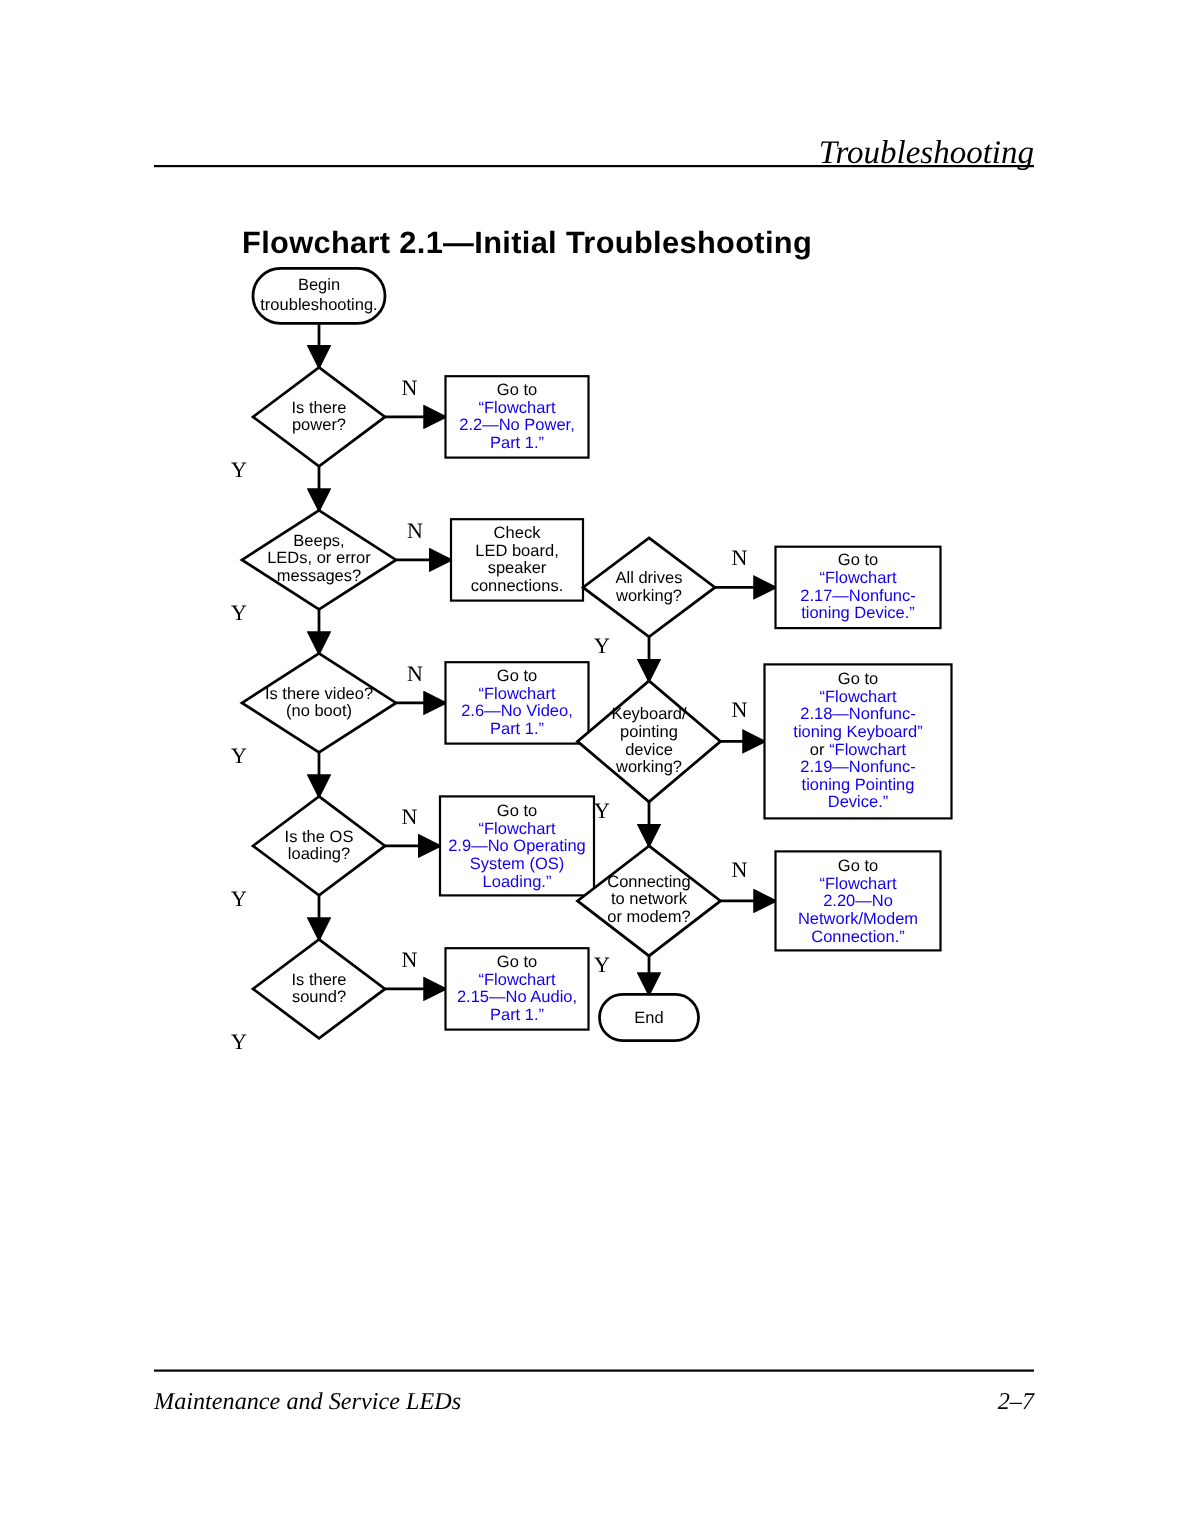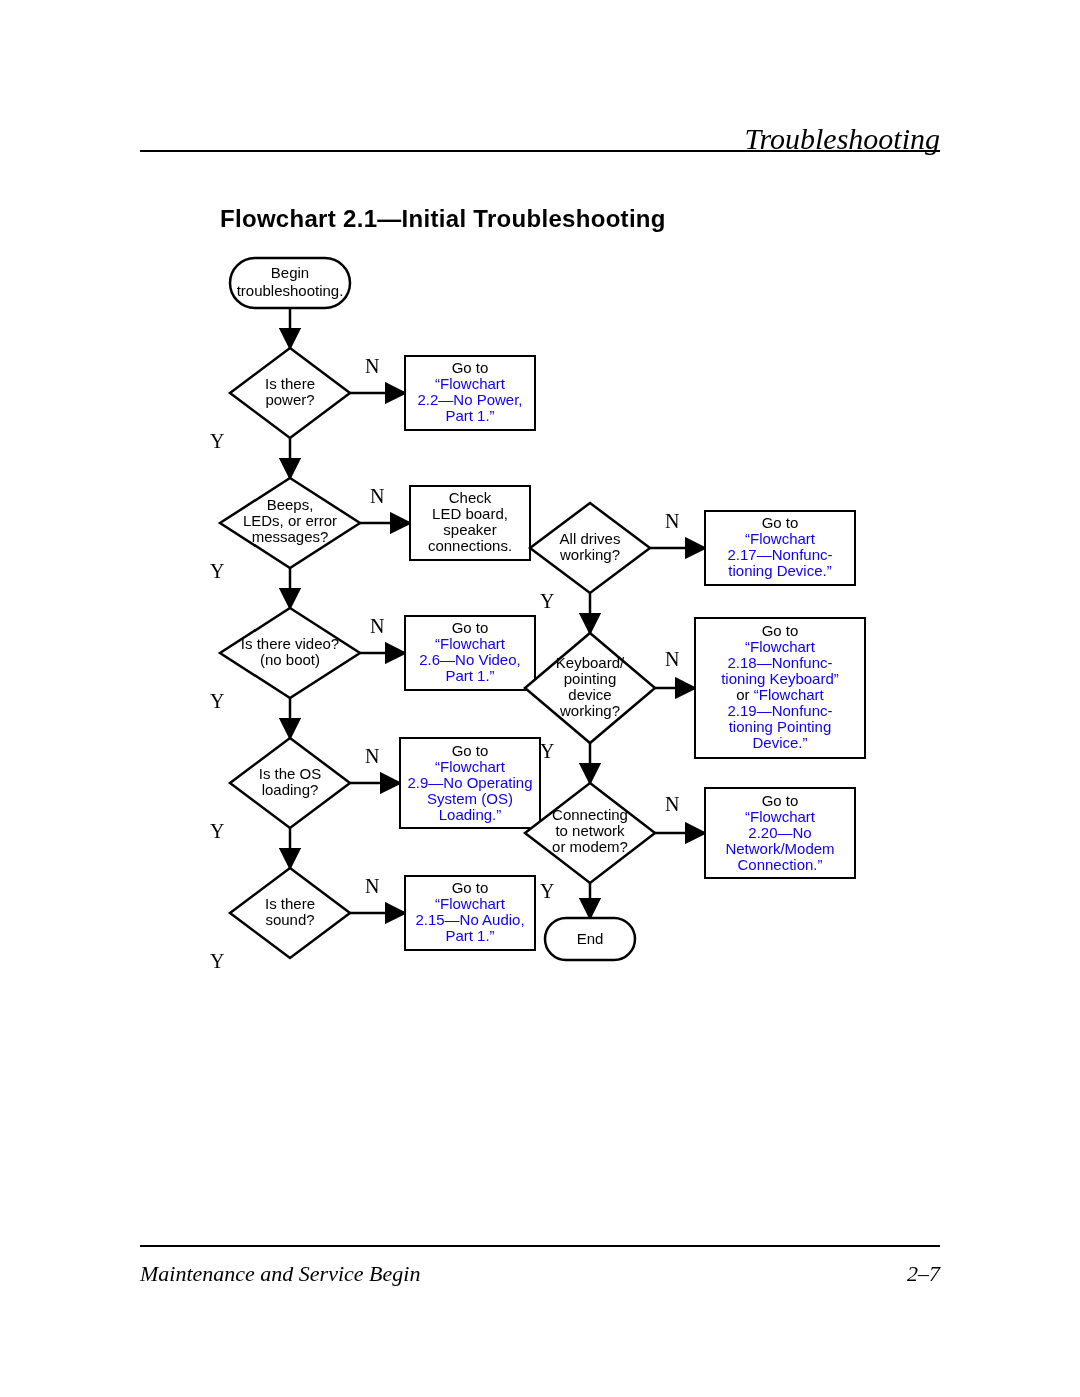--- a/index.html
+++ b/index.html
@@ -14,32 +14,32 @@
     position:absolute;
     left:140px; right:140px; top:150px; bottom:150px;
   }
   .rule{position:absolute;left:0;right:0;height:2px;background:#000;}
   .hdr-label{
     position:absolute;right:0;top:-28px;
     font-style:italic;font-size:30px;font-family:Georgia,"Times New Roman",serif;
   }
   .title{
     position:absolute;left:80px;top:55px;
-    font-weight:bold;font-size:24px;letter-spacing:.3px;
+    font-weight:bold;font-size:28px;letter-spacing:.3px;
   }
   .ftr-left{
     position:absolute;left:0;bottom:-40px;
     font-style:italic;font-size:22px;font-family:Georgia,"Times New Roman",serif;
   }
   .ftr-right{
     position:absolute;right:0;bottom:-40px;
     font-style:italic;font-size:22px;font-family:Georgia,"Times New Roman",serif;
   }
   .svgwrap{
-    position:absolute;left:70px;top:108px;width:660px;height:840px;
+    position:absolute;left:70px;top:94px;width:660px;height:840px;
   }
   svg{overflow:visible;font-family:Arial,Helvetica,sans-serif;}
   .fclink{fill:#1100ee;}
   .ntxt{font-size:15px;}
   .ynl{font-family:Georgia,"Times New Roman",serif;font-size:20px;}
 </style>
 </head>
 <body>
 
 <div class="page">
@@ -218,15 +218,15 @@
       </g>
 
       <g>
         <rect x="335" y="660" width="90" height="42" rx="21" ry="21" fill="#fff" stroke="#000" stroke-width="2.5"></rect>
         <text x="380" y="686" text-anchor="middle" class="ntxt">End</text>
       </g>
     </svg>
   </div>
 
   <div class="rule" style="bottom:0"></div>
-  <div class="ftr-left">Maintenance and Service Begin</div>
+  <div class="ftr-left">Maintenance and Service LEDs</div>
   <div class="ftr-right">2–7</div>
 </div>
 
 </body></html>

